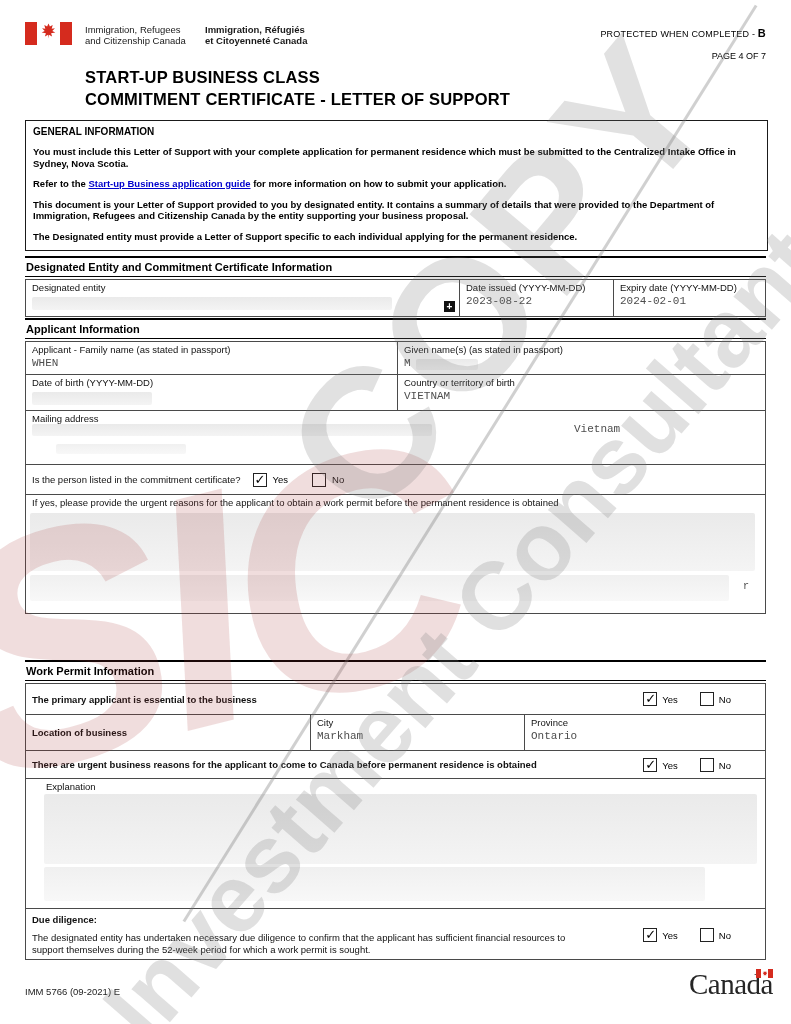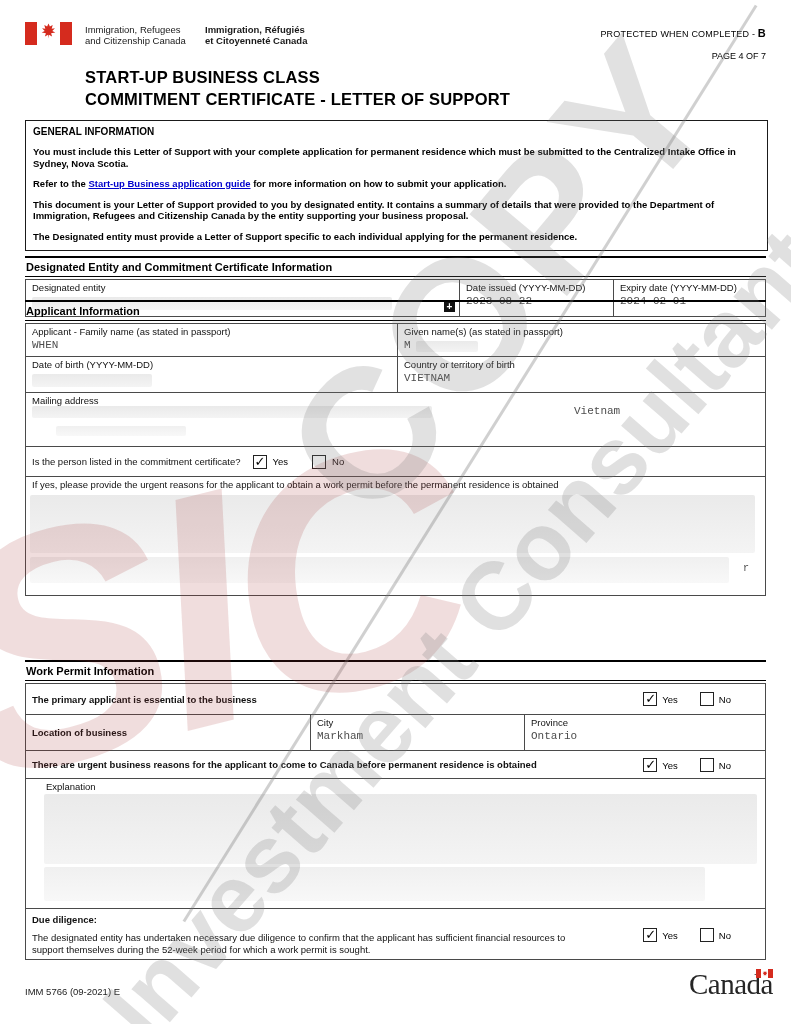--- a/index.html
+++ b/index.html
@@ -123,21 +123,21 @@
           <div class="val">2023-08-22</div>
         </div>
         <div class="cell" style="flex:1;">
           <div class="lbl">Expiry date (YYYY-MM-DD)</div>
           <div class="val">2024-02-01</div>
         </div>
       </div>
     </div>
   </div>
 
-  <div class="section" style="top:300px;">
+  <div class="section" style="top:318px;">
     <div class="thickbar"></div>
     <div class="sec-title">Applicant Information</div>
     <div class="tbl">
 
       <div class="row" style="height:32px;">
         <div class="cells">
           <div class="cell" style="width:371px;">
             <div class="lbl">Applicant - Family name (as stated in passport)</div>
             <div class="val">WHEN</div>
           </div>

